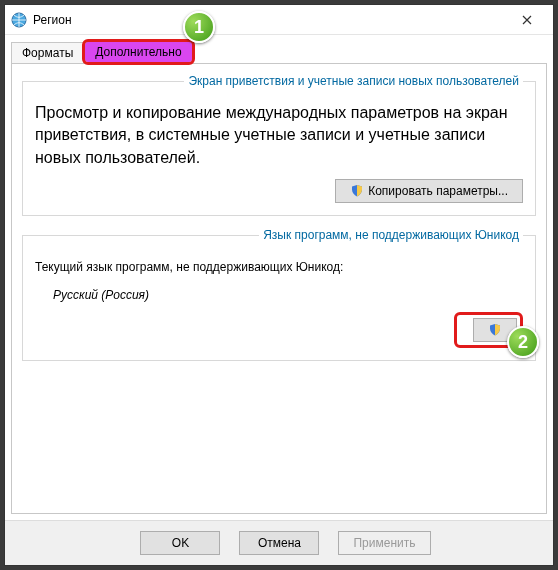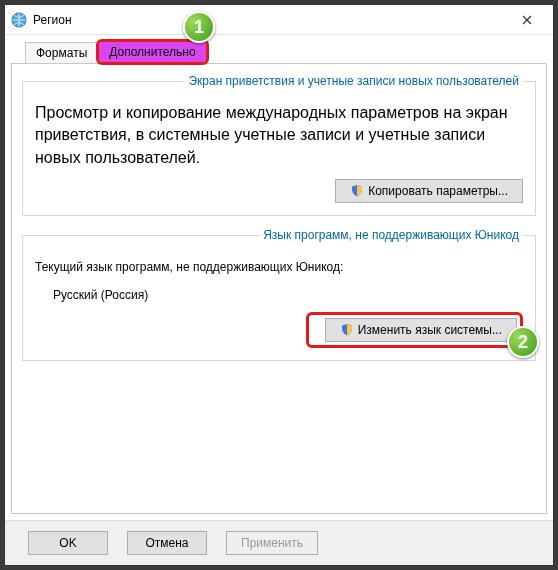--- a/index.html
+++ b/index.html
@@ -44,21 +44,21 @@
   .titlebar-close {
     margin-left: auto;
     width: 40px; height: 28px;
     display: flex; align-items: center; justify-content: center;
     font-size: 14px; color: #444;
     cursor: pointer;
   }
   .tabs {
     display: flex;
     align-items: flex-end;
-    padding: 4px 6px 0 20px;
+    padding: 4px 6px 0 6px;
     height: 28px;
     position: relative;
   }
   .tab {
     border: 1px solid #c7c7c7;
     border-bottom: 1px solid #fff;
     background: #d946ef;
     padding: 3px 10px;
     font-size: 12px;
     position: relative;
@@ -94,21 +94,21 @@
     padding: 0 4px;
     text-align: right;
   }
   .desc {
     font-size: 16px;
     color: #000;
     line-height: 1.4;
     margin: 4px 0 10px 0;
   }
   .sub-label { margin: 8px 0 4px 0; }
-  .value { margin: 14px 0 10px 18px; }
+  .value { margin: 14px 0 10px 18px; font-style: italic; }
   .btn-row {
     display: flex;
     justify-content: flex-end;
     margin-top: 6px;
   }
   button.win-btn {
     background: #e1e1e1;
     border: 1px solid #adadad;
     padding: 4px 14px;
     font-size: 12px;
@@ -129,21 +129,21 @@
     border: 3px solid #e11b1b;
     border-radius: 6px;
     padding: 3px;
     display: inline-block;
   }
   .bottom-bar {
     border-top: 1px solid #ddd;
     background: #f0f0f0;
     padding: 10px 10px;
     display: flex;
-    justify-content: flex-start;
+    justify-content: center;
     gap: 6px;
   }
   .bottom-bar button.win-btn { min-width: 80px; justify-content: center; }
   .shield {
     width: 14px; height: 14px;
     display: inline-block;
   }
   .callout {
     position: absolute;
     width: 32px; height: 32px;
@@ -214,21 +214,20 @@
       <div class="value">Русский (Россия)</div>
       <div class="btn-row" style="position:relative;">
         <span class="btn-highlight">
           <button class="win-btn">
             <span class="shield">
               <svg viewBox="0 0 14 14">
                     <path d="M7 1l5 1.5v3c0 3-2 5.5-5 7-3-1.5-5-4-5-7v-3z" fill="#3b78d8"></path>
                     <path d="M7 1l5 1.5v3c0 3-2 5.5-5 7z" fill="#f7c948"></path>
                   </svg>
             </span>
-            <span>Изменить язык системы...</span>
           </button>
         </span>
       </div>
       <div class="callout" style="top:84px; right:-4px;">
             <span>2</span>
           </div>
     </fieldset>
 
   </div>
 

